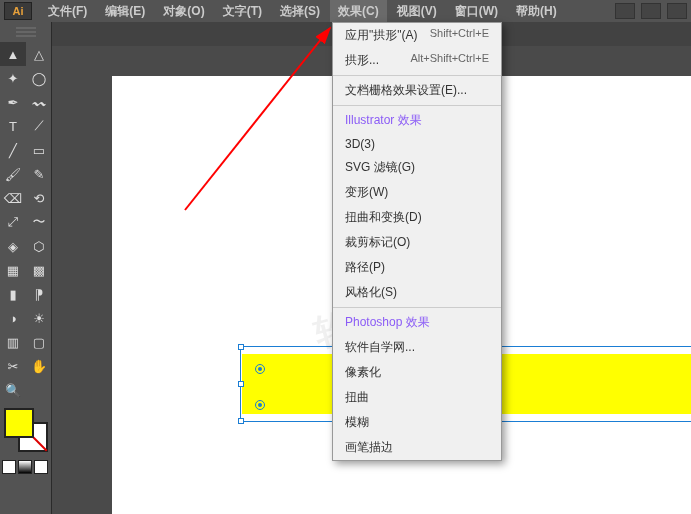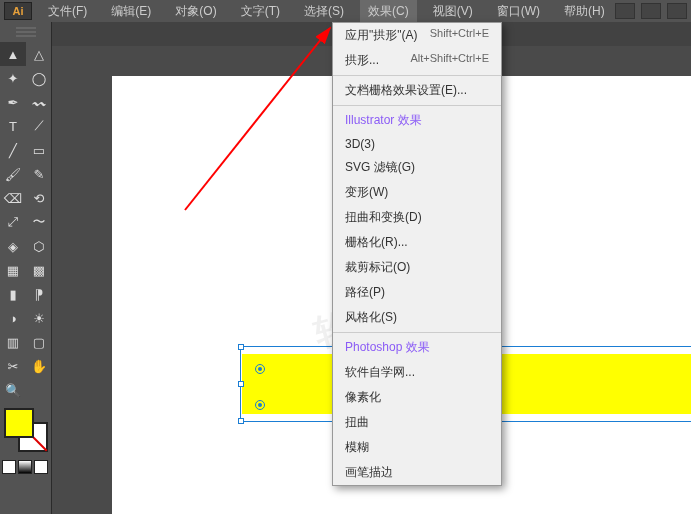--- a/index.html
+++ b/index.html
@@ -1,20 +1,20 @@
 <!DOCTYPE html>
 <html><head>
 <meta charset="utf-8">
 <style>
   * { box-sizing: border-box; margin: 0; padding: 0; font-family: "Microsoft YaHei", Arial, sans-serif; }
   body { background: #4a4a4a; width: 691px; height: 514px; overflow: hidden; position: relative; }
   
   .top-bar { height: 22px; background: #535353; display: flex; align-items: center; padding: 0 4px; }
   .ai-logo { width: 28px; height: 18px; background: #3a3a3a; color: #e8a13a; font-weight: bold; font-size: 11px; display: flex; align-items: center; justify-content: center; border: 1px solid #222; }
-  .menu-bar { display: flex; gap: 8px; margin-left: 8px; }
+  .menu-bar { display: flex; gap: 2px; margin-left: 8px; font-weight: bold; }
   .menu-item { color: #ccc; font-size: 12px; padding: 3px 8px; cursor: pointer; }
   .menu-item.active { background: #6a6a6a; }
   .top-right { margin-left: auto; display: flex; gap: 6px; align-items: center; }
   .top-icon { width: 20px; height: 16px; background: #444; border: 1px solid #333; }
   
   .doc-tab-bar { height: 24px; background: #424242; display: flex; align-items: center; padding-left: 110px; }
   .doc-tab { color: #ddd; font-size: 12px; padding: 4px 10px; display: flex; align-items: center; gap: 8px; }
   .tab-close { color: #999; font-size: 11px; }
   
   .tool-panel { position: absolute; left: 0; top: 22px; width: 52px; bottom: 0; background: #535353; border-right: 1px solid #2a2a2a; }
@@ -157,21 +157,20 @@
     <span class="dd-shortcut">Alt+Shift+Ctrl+E</span>
   </div>
   <div class="dd-sep"></div>
   <div class="dd-item">文档栅格效果设置(E)...</div>
   <div class="dd-sep"></div>
   <div class="dd-item disabled">Illustrator 效果</div>
   <div class="dd-item">3D(3)</div>
   <div class="dd-item">SVG 滤镜(G)</div>
   <div class="dd-item">变形(W)</div>
   <div class="dd-item">扭曲和变换(D)</div>
-  <div class="dd-item">栅格化(R)...</div>
   <div class="dd-item">裁剪标记(O)</div>
   <div class="dd-item">路径(P)</div>
   <div class="dd-item">风格化(S)</div>
   <div class="dd-sep"></div>
   <div class="dd-item disabled">Photoshop 效果</div>
   <div class="dd-item">软件自学网...</div>
   <div class="dd-item">像素化</div>
   <div class="dd-item">扭曲</div>
   <div class="dd-item">模糊</div>
   <div class="dd-item">画笔描边</div>

